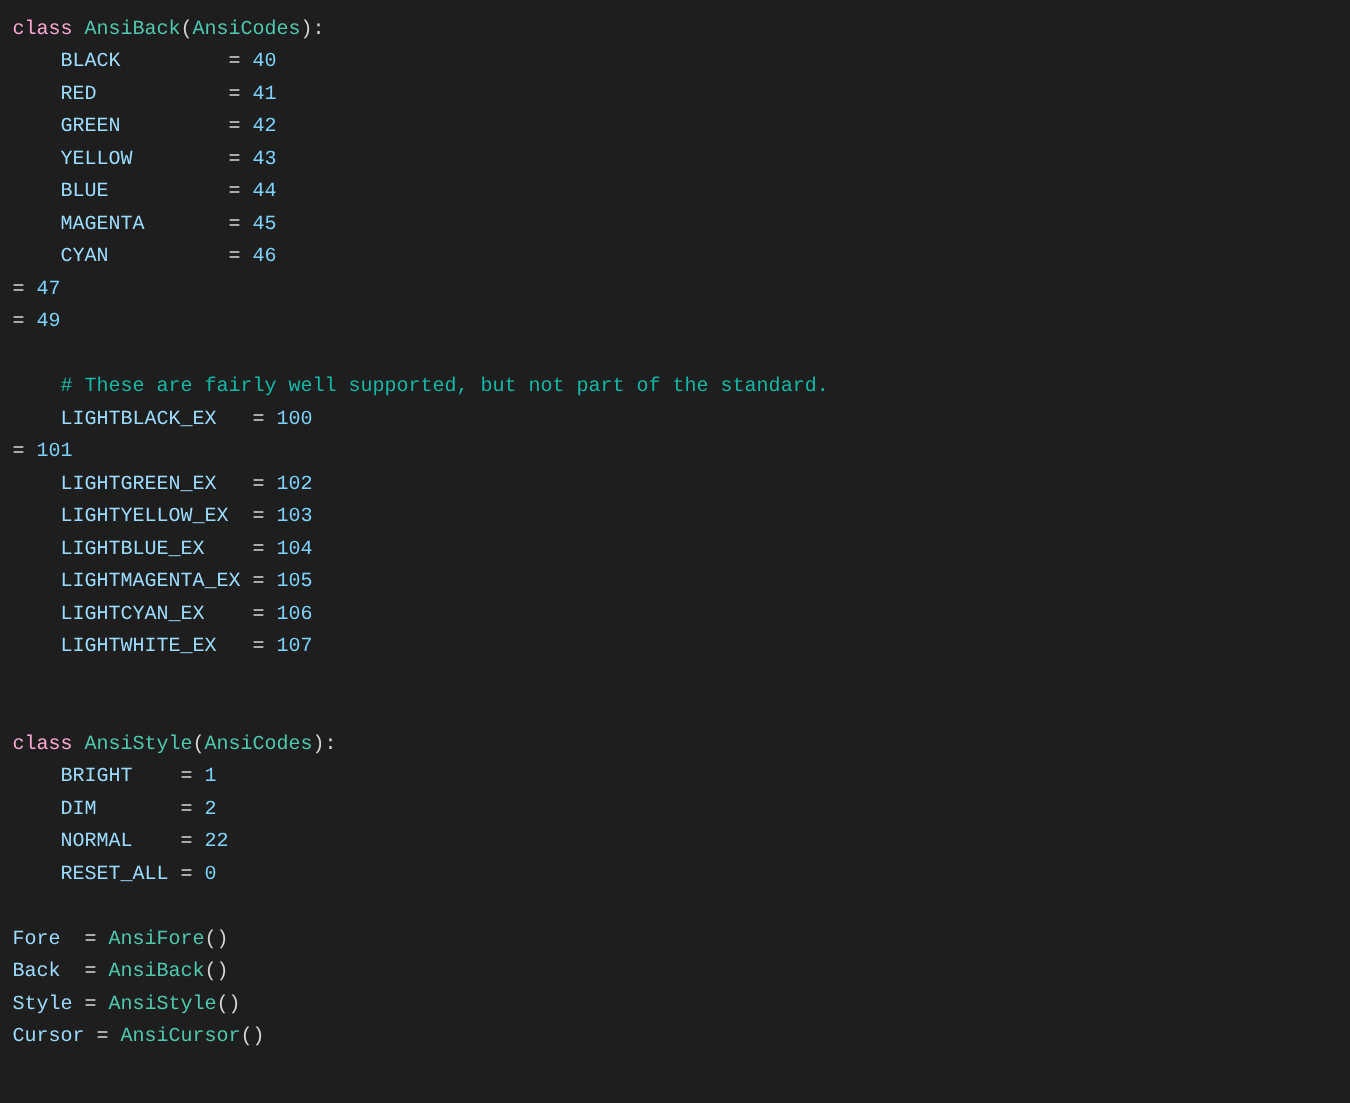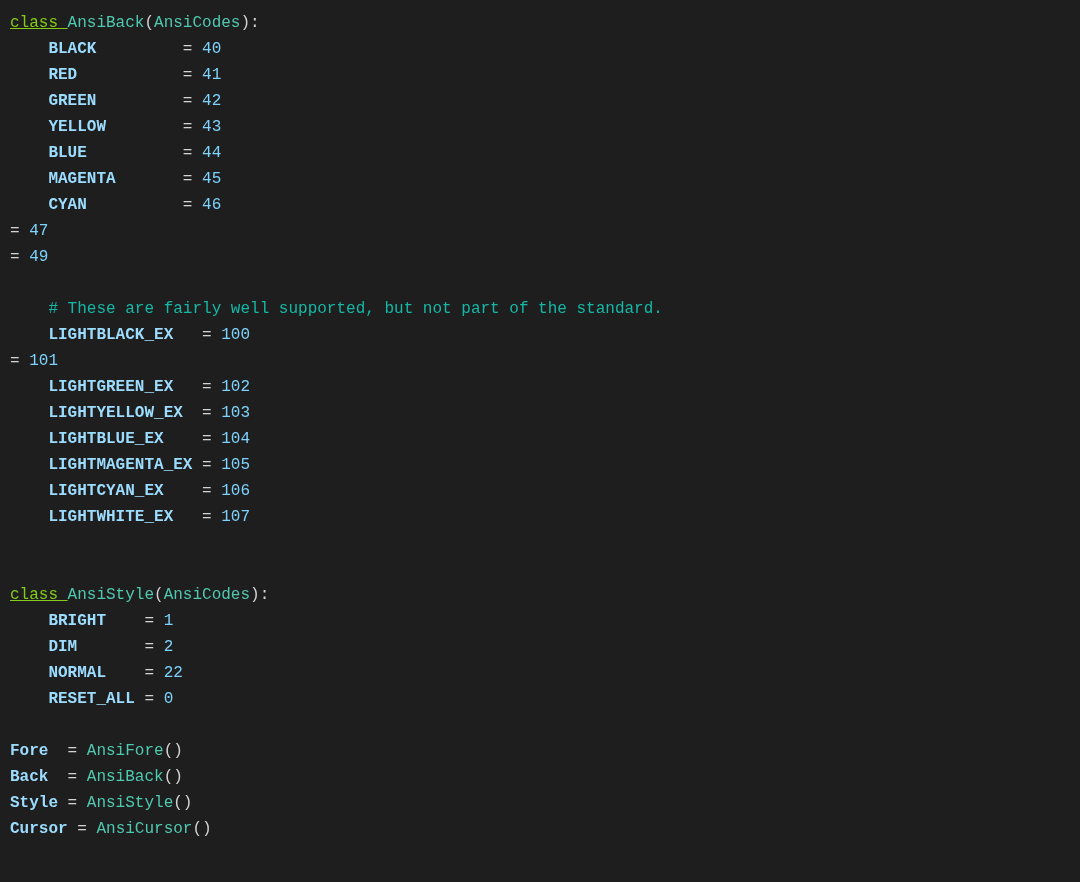--- a/index.html
+++ b/index.html
@@ -27,32 +27,30 @@
     }
 
     .line {
       display: flex;
       align-items: baseline;
       padding: 0 10px;
       white-space: pre;
     }
 
     .kw-class {
-      color: #84cc16;
-      text-decoration: underline;
+      color: #f9a8d4;
     }
 
     .class-name {
       color: #4ec9b0;
       text-align: right;
     }
 
     .identifier {
       color: #9cdcfe;
-      font-weight: bold;
     }
 
     .number {
       color: #7dd3fc;
     }
 
     .operator {
       color: #d4d4d4;
     }
 

